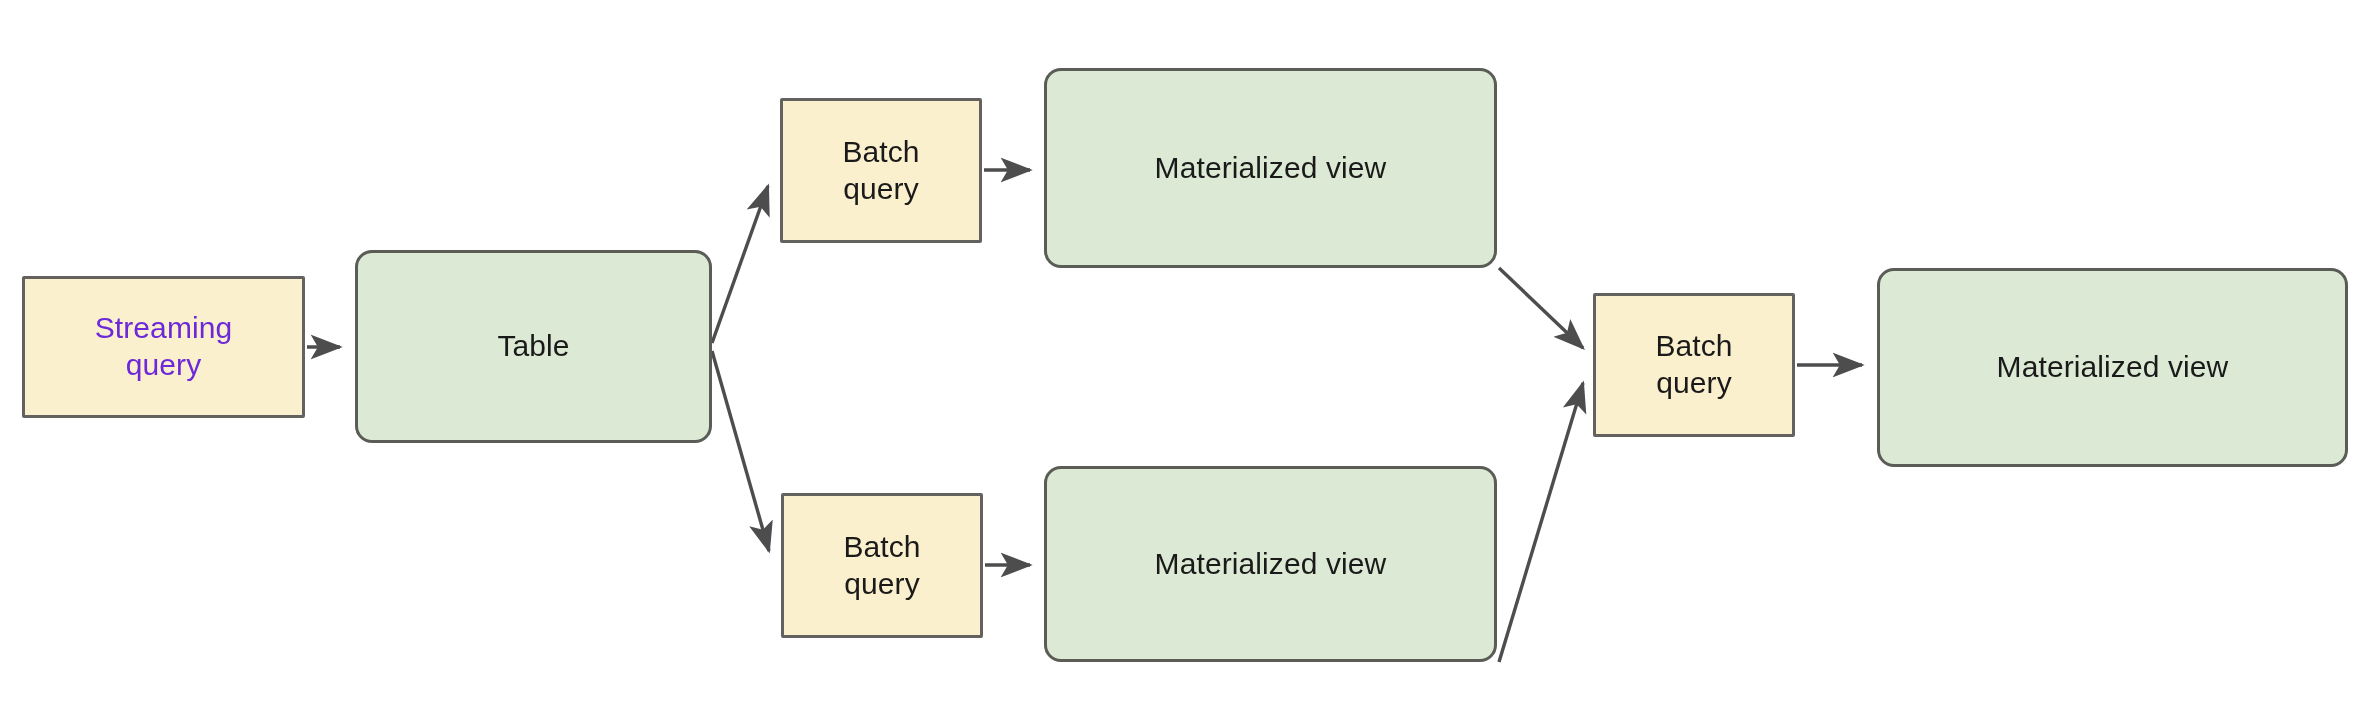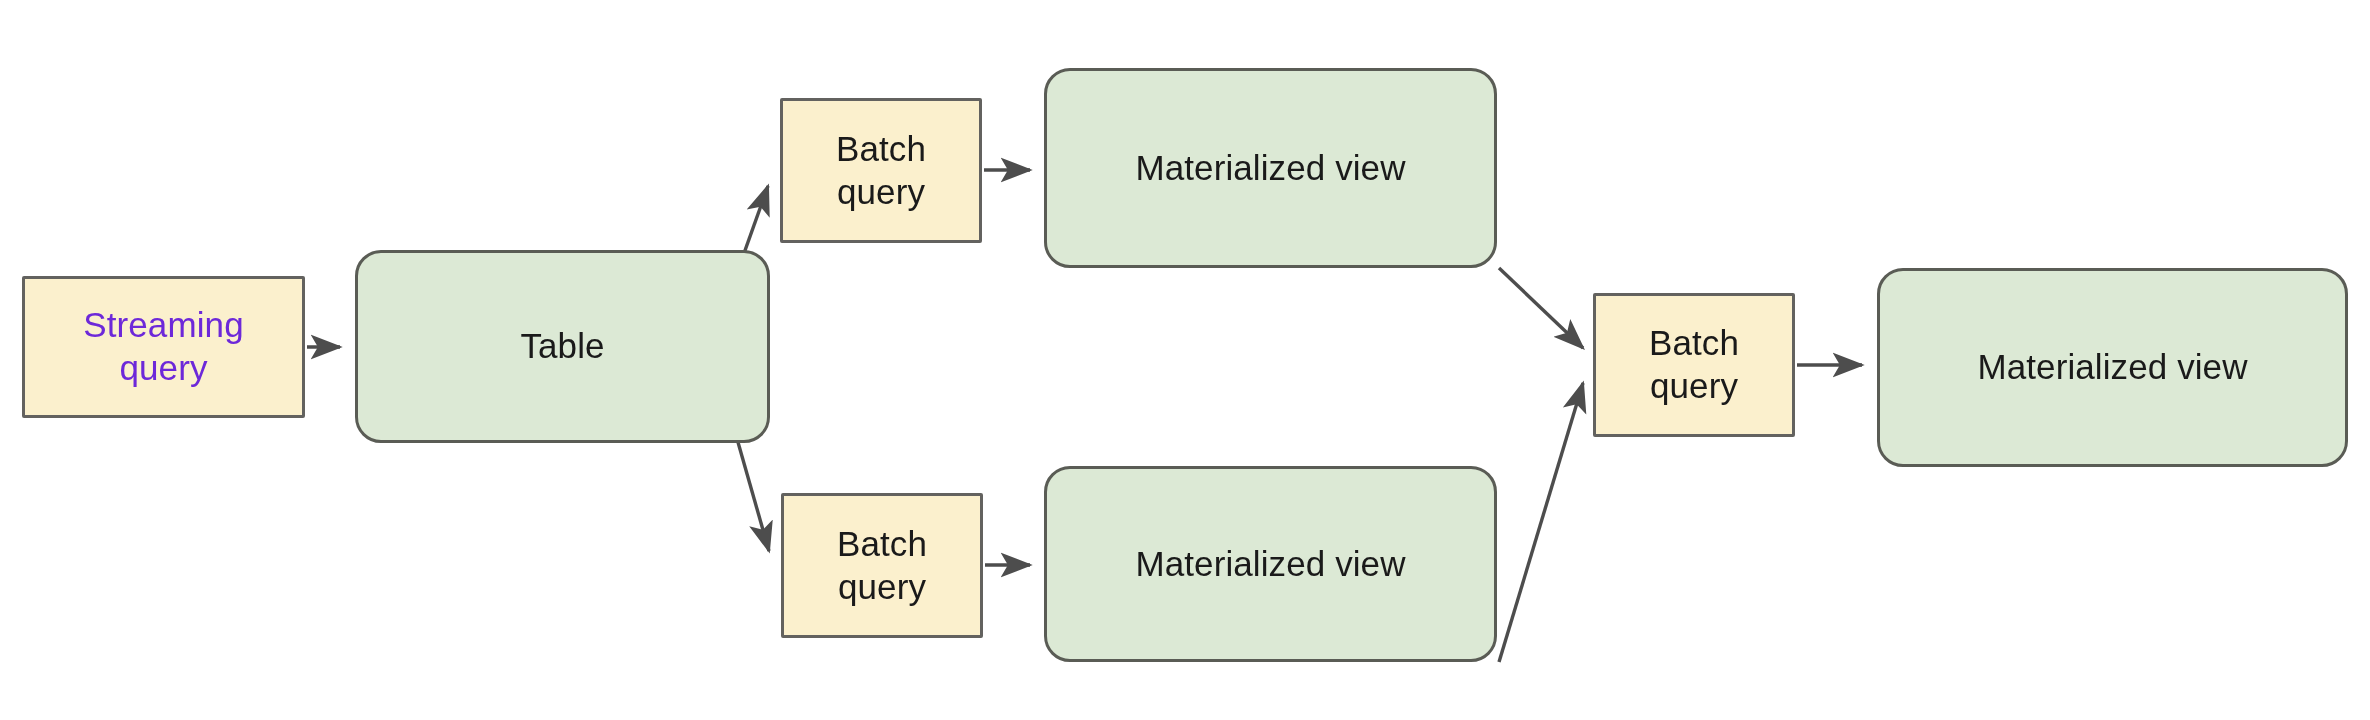--- a/index.html
+++ b/index.html
@@ -27,38 +27,38 @@
     pointer-events: none;
   }
   .node {
     position: absolute;
     box-sizing: border-box;
     display: flex;
     align-items: center;
     justify-content: center;
     text-align: center;
     color: #1a1a1a;
-    font-size: 35px;
+    font-size: 30px;
     line-height: 1.22;
     letter-spacing: 0.1px;
   }
   .node .node-label {
     display: block;
     white-space: pre-line;
     padding: 0 6px;
   }
   .node.process {
     background: #fbf0cd;
     border: 3px solid #63625f;
     border-radius: 2px;
   }
   .node.store {
     background: #dce9d5;
     border: 3px solid #5a5c55;
-    border-radius: 26px;
+    border-radius: 17px;
   }
 </style>
 </head>
 <body>
 
 <div id="canvas" style="background: rgb(255, 255, 255);">
 
   <svg id="edge-layer" viewBox="0 0 2370 720" width="2370" height="720" xmlns="http://www.w3.org/2000/svg">
     <defs>
       <marker id="arrowhead" markerWidth="10" markerHeight="10" refX="8.6" refY="4" orient="auto" markerUnits="strokeWidth">
@@ -75,21 +75,21 @@
         <path d="M 1499 662 L 1583 383" marker-end="url(#arrowhead)"></path>
         <path d="M 1797 365 L 1862 365" marker-end="url(#arrowhead)"></path>
       </g>
   </svg>
 
   <div class="node process" style="left: 22px; top: 276px; width: 283px; height: 142px; background: rgb(251, 240, 205); border-color: rgb(99, 98, 95); color: #6d28d9;">
     <span class="node-label">Streaming
 query</span>
   </div>
 
-  <div class="node store" style="left: 355px; top: 250px; width: 415px; height: 193px; background: rgb(220, 233, 213); border-color: rgb(90, 92, 85); color: rgb(26, 26, 26);">
+  <div class="node store" style="left: 355px; top: 250px; width: 357px; height: 193px; background: rgb(220, 233, 213); border-color: rgb(90, 92, 85); color: rgb(26, 26, 26);">
     <span class="node-label">Table</span>
   </div>
 
   <div class="node process" style="left: 780px; top: 98px; width: 202px; height: 145px; background: rgb(251, 240, 205); border-color: rgb(99, 98, 95); color: rgb(26, 26, 26);">
     <span class="node-label">Batch
 query</span>
   </div>
 
   <div class="node store" style="left: 1044px; top: 68px; width: 453px; height: 200px; background: rgb(220, 233, 213); border-color: rgb(90, 92, 85); color: rgb(26, 26, 26);">
     <span class="node-label">Materialized view</span>

